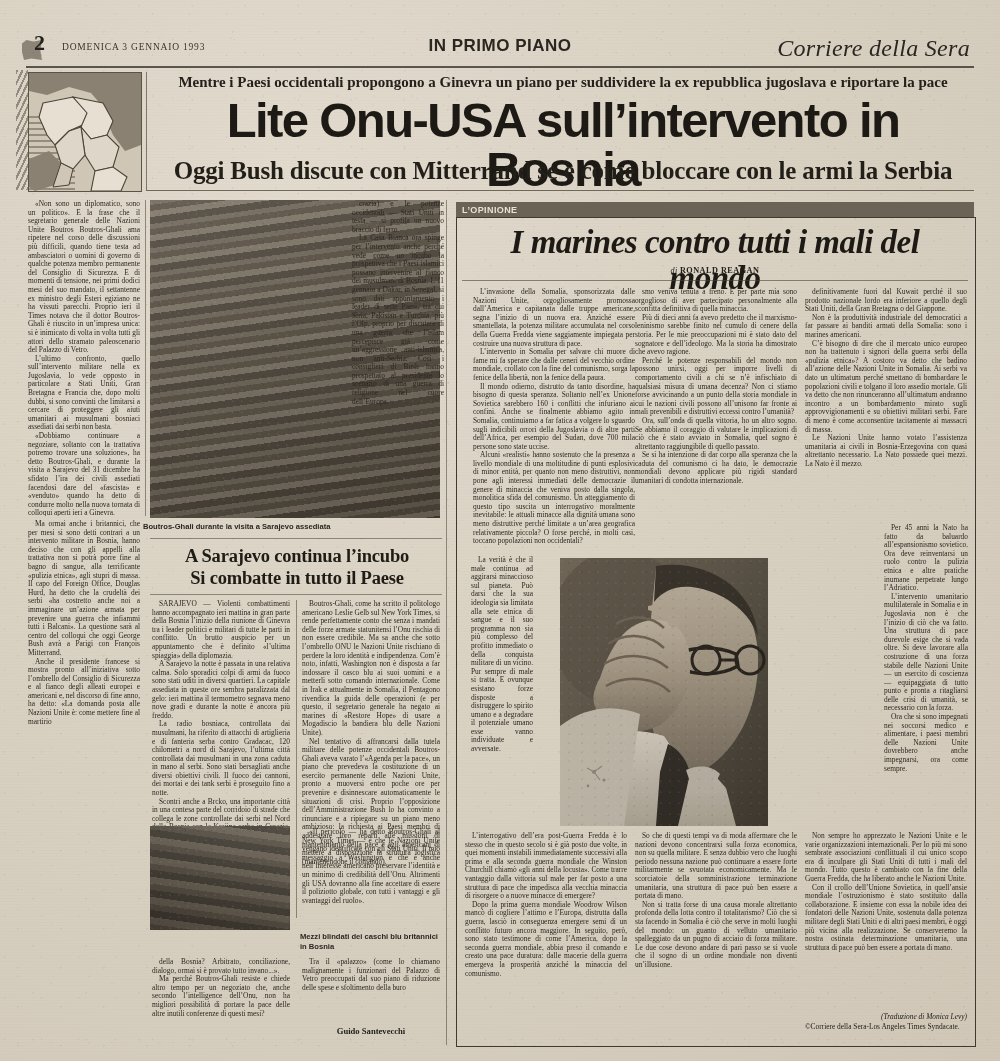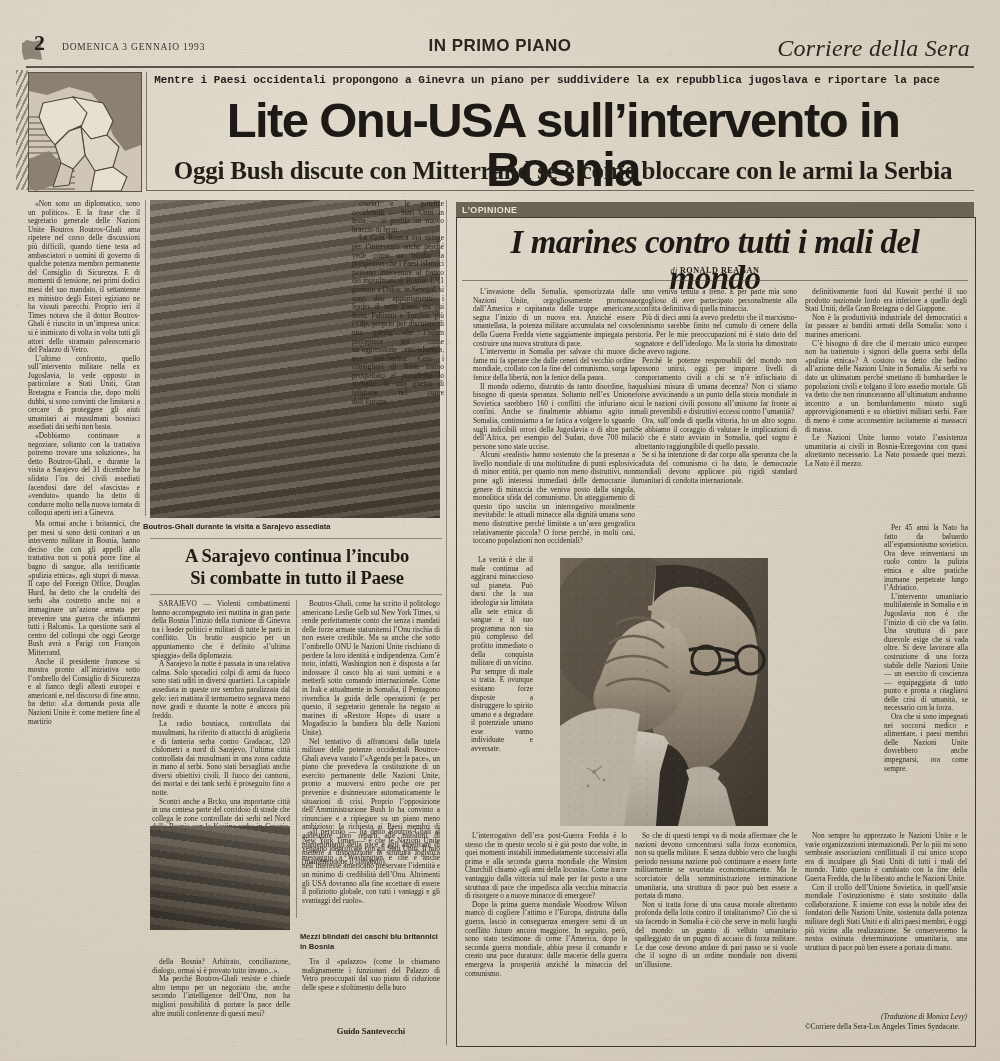--- a/index.html
+++ b/index.html
@@ -39,22 +39,22 @@
     font-style:italic;font-size:24px;color:#2a2620;letter-spacing:.3px;}
   .rule-top{position:absolute;left:26px;top:66px;width:948px;height:2px;background:#3a352c;opacity:.8;}
 
   
   .mapbox{position:absolute;left:28px;top:72px;width:112px;height:118px;
     border:1px solid #5b5346;overflow:hidden;background:#cfc6b5;}
   .mapbox svg{display:block;}
   .deco-left{position:absolute;left:16px;top:70px;width:12px;height:120px;opacity:.5;
     background:repeating-linear-gradient(115deg,#4a4337 0 2px,transparent 2px 5px);}
 
-  .kicker{position:absolute;left:136px;top:74px;width:822px;text-align:center;
-    font-size:11px;font-weight:700;font-family:Liberation Mono, monospace;letter-spacing:0;}
+  .kicker{position:absolute;left:152px;top:74px;width:822px;text-align:center;
+    font-size:15px;font-weight:700;font-family:Liberation Serif, serif;letter-spacing:0;}
   .headline-main{position:absolute;left:150px;top:96px;width:826px;text-align:center;
     font-family:"Liberation Sans",sans-serif;font-weight:700;font-size:49px;line-height:1;
     letter-spacing:-1.6px;color:#1d1a15;}
   .headline-sub{position:absolute;left:150px;top:158px;width:826px;text-align:center;
     font-family:"Liberation Serif",serif;font-weight:700;font-size:25px;line-height:1.05;
     letter-spacing:-.2px;color:#221f19;}
   .rule-head{position:absolute;left:146px;top:190px;width:828px;height:1px;background:#4a4337;opacity:.75;}
   .vrule-head{position:absolute;left:146px;top:72px;width:1px;height:118px;background:#4a4337;opacity:.65;}
 
   

